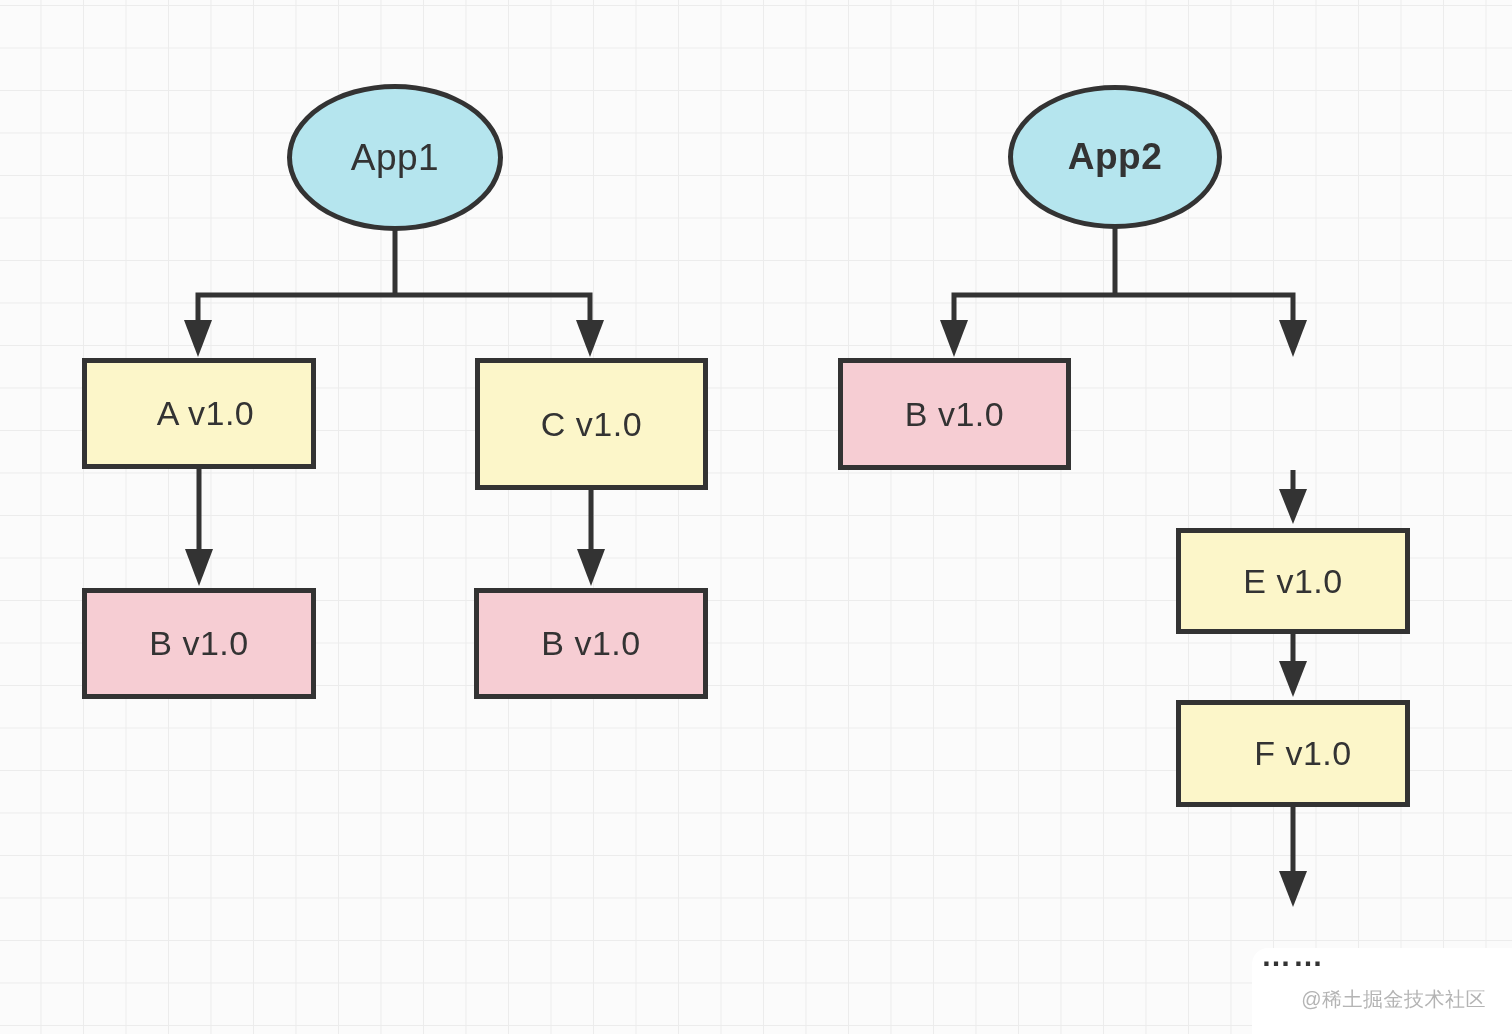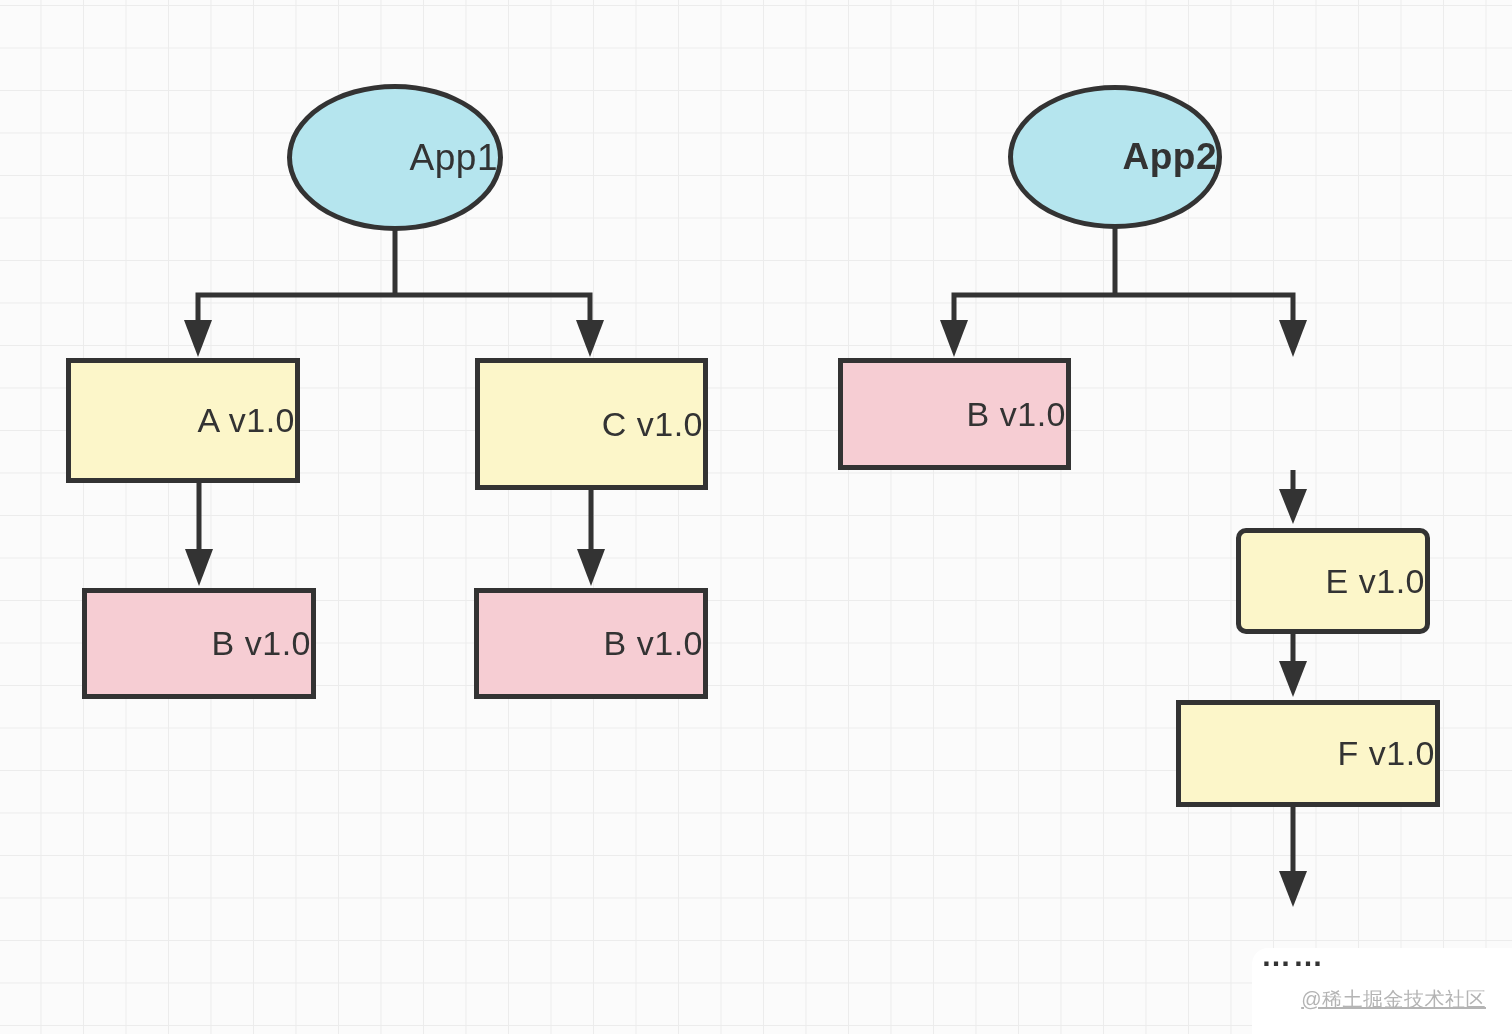--- a/index.html
+++ b/index.html
@@ -30,21 +30,21 @@
     fill: none;
     stroke-width: 5px;
     stroke-linejoin: miter;
   }
   .node {
     position: absolute;
     box-sizing: border-box;
     border: 5px solid #333333;
     display: flex;
     align-items: center;
-    justify-content: flex-end;
+    justify-content: center;
     z-index: 2;
   }
   .node .lbl {
     font-size: 34px;
     letter-spacing: 0.5px;
     white-space: nowrap;
   }
   .ellipse {
     border-radius: 50%;
   }
@@ -81,21 +81,20 @@
     z-index: 4;
   }
   .watermark {
     position: absolute;
     right: 26px;
     top: 986px;
     font-size: 20px;
     letter-spacing: 0.5px;
     color: #b4b4b4;
     z-index: 4;
-    text-decoration: underline;
   }
 </style>
 </head>
 <body>
 
 <div class="canvas">
 
   <svg class="edges" width="1512" height="1034" viewBox="0 0 1512 1034">
 
     <path class="edge" d="M395 229 V 295" stroke="#333333"></path>
@@ -119,42 +118,42 @@
     <polygon points="1279,871 1307,871 1293,907" fill="#333333"></polygon>
   </svg>
 
   <div class="node ellipse fill-app" style="left:287px; top:84px; width:216px; height:147px;">
     <span class="lbl">App1</span>
   </div>
   <div class="node ellipse fill-app" style="left:1008px; top:85px; width:214px; height:144px;font-weight:bold;">
     <span class="lbl">App2</span>
   </div>
 
-  <div class="node fill-lib" style="left:66px; top:358px; width:234px; height:125px;padding-left:13px;">
+  <div class="node fill-lib" style="left:82px; top:358px; width:234px; height:111px;padding-left:13px;">
     <span class="lbl">A v1.0</span>
   </div>
   <div class="node fill-lib" style="left:475px; top:358px; width:233px; height:132px;">
     <span class="lbl">C v1.0</span>
   </div>
 
   <div class="node fill-shared" style="left:82px; top:588px; width:234px; height:111px;">
     <span class="lbl">B v1.0</span>
   </div>
   <div class="node fill-shared" style="left:474px; top:588px; width:234px; height:111px;">
     <span class="lbl">B v1.0</span>
   </div>
 
   <div class="node fill-shared" style="left:838px; top:358px; width:233px; height:112px;">
     <span class="lbl">B v1.0</span>
   </div>
 
-  <div class="node fill-lib" style="left:1236px; top:528px; width:194px; height:106px;border-radius:10px;">
+  <div class="node fill-lib" style="left:1176px; top:528px; width:234px; height:106px;">
     <span class="lbl">E v1.0</span>
   </div>
-  <div class="node fill-lib" style="left:1176px; top:700px; width:264px; height:107px;padding-left:20px;">
+  <div class="node fill-lib" style="left:1176px; top:700px; width:234px; height:107px;padding-left:20px;">
     <span class="lbl">F v1.0</span>
   </div>
 
   <div class="watermark-panel"></div>
 
   <div class="dots">……</div>
 
   <div class="watermark">@稀土掘金技术社区</div>
 
 </div>

